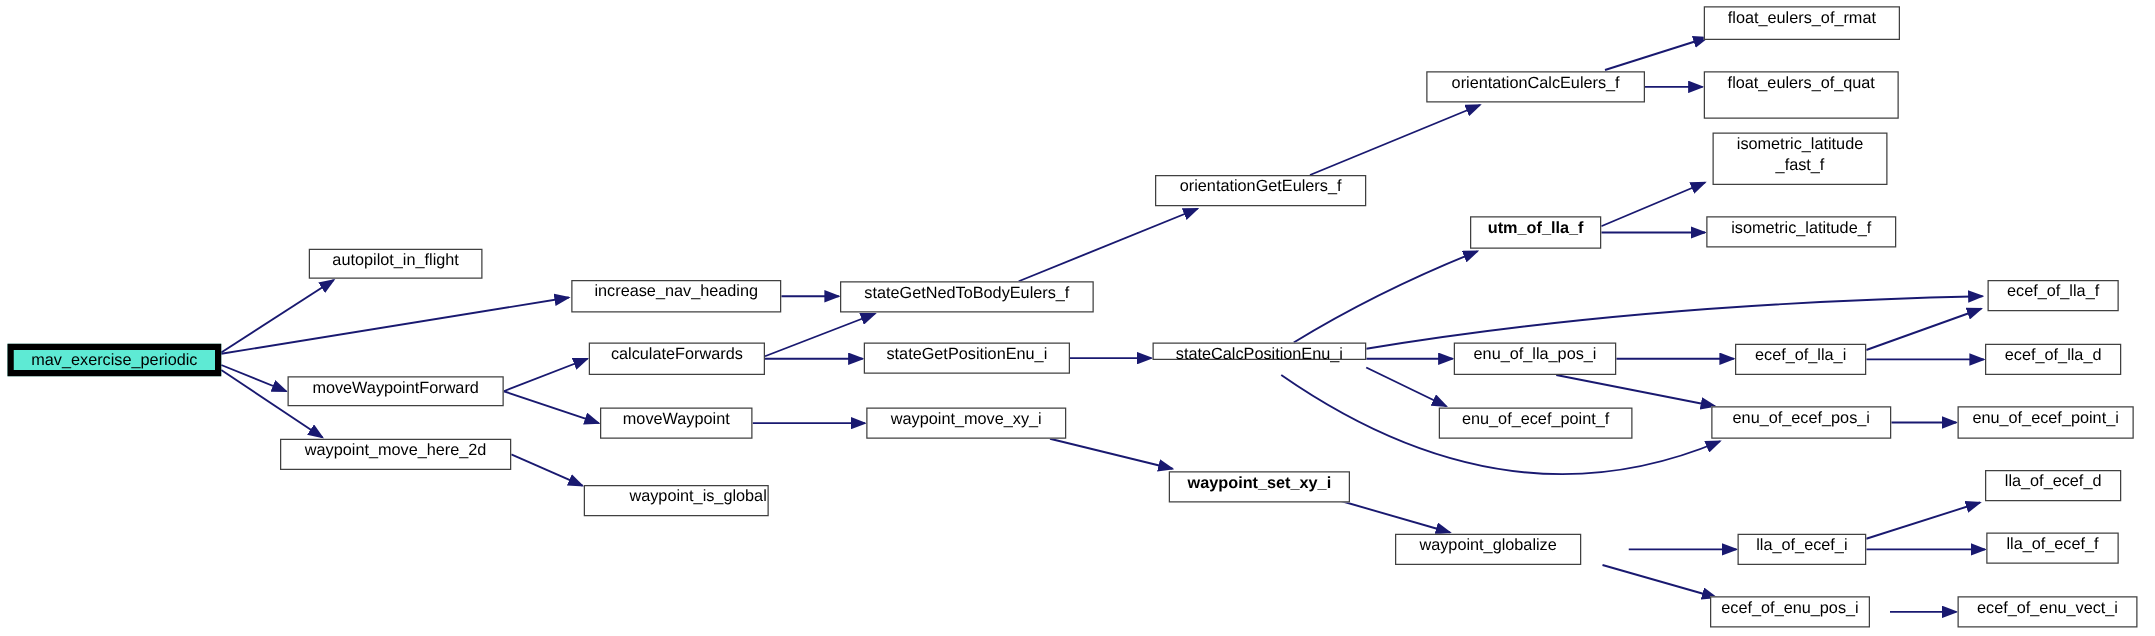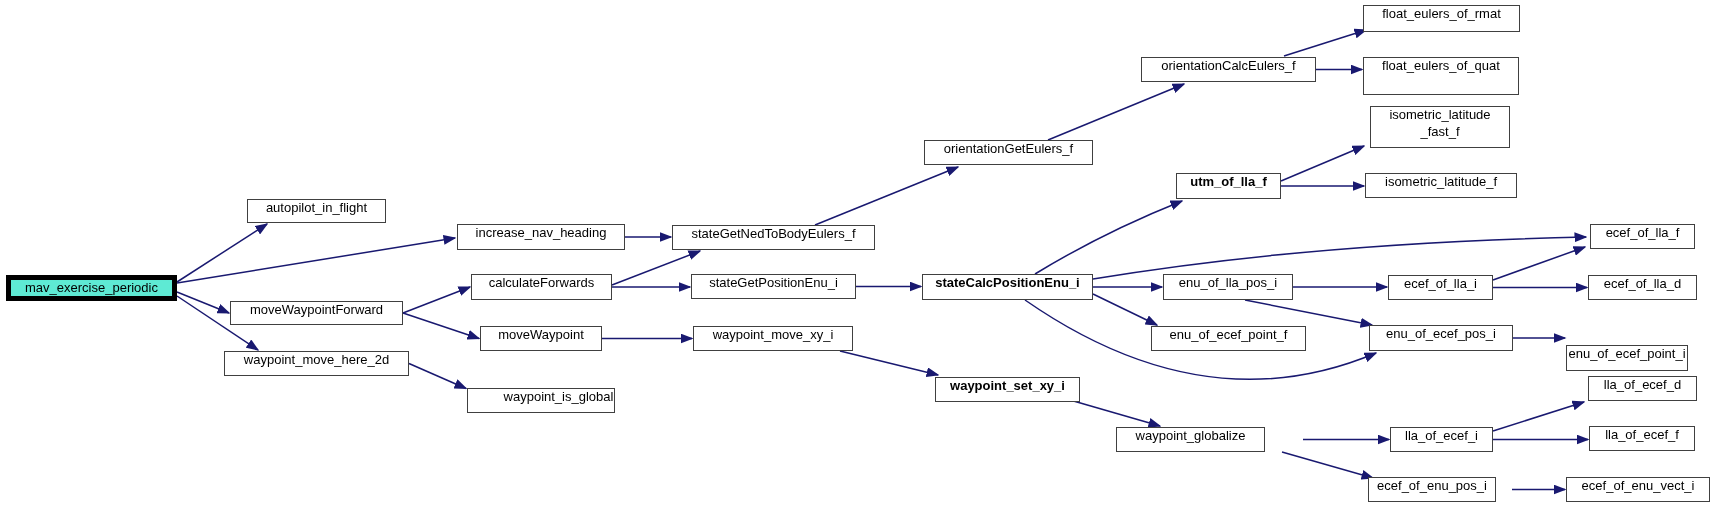--- a/index.html
+++ b/index.html
@@ -118,21 +118,21 @@
     </div>
     <div class="node" style="left: 691px; top: 274px; width: 165px; height: 25px;">
       <span>stateGetPositionEnu_i</span>
     </div>
     <div class="node" style="left: 693px; top: 326px; width: 160px; height: 25px;">
       <span>waypoint_move_xy_i</span>
     </div>
     <div class="node" style="left: 924px; top: 140px; width: 169px; height: 25px;">
       <span>orientationGetEulers_f</span>
     </div>
-    <div class="node" style="left: 922px; top: 274px; width: 171px; height: 26px; font-weight: bold;">
+    <div class="node" style="left: 922px; top: 274px; width: 171px; height: 14px;">
       <span>stateCalcPositionEnu_i</span>
     </div>
     <div class="node" style="left: 935px; top: 377px; width: 145px; height: 25px; font-weight: bold;">
       <span>waypoint_set_xy_i</span>
     </div>
     <div class="node" style="left: 1141px; top: 57px; width: 175px; height: 25px;">
       <span>orientationCalcEulers_f</span>
     </div>
     <div class="node" style="left: 1363px; top: 5px; width: 157px; height: 27px;">
       <span>float_eulers_of_rmat</span>
@@ -161,21 +161,21 @@
     </div>
     <div class="node" style="left: 1590px; top: 224px; width: 105px; height: 25px;">
       <span>ecef_of_lla_f</span>
     </div>
     <div class="node" style="left: 1588px; top: 275px; width: 109px; height: 25px;">
       <span>ecef_of_lla_d</span>
     </div>
     <div class="node" style="left: 1369px; top: 325px; width: 144px; height: 26px;">
       <span>enu_of_ecef_pos_i</span>
     </div>
-    <div class="node" style="left: 1566px; top: 325px; width: 122px; height: 26px; margin-top: 20px;">
+    <div class="node" style="left: 1566px; top: 325px; width: 141px; height: 26px;">
       <span>enu_of_ecef_point_i</span>
     </div>
     <div class="node" style="left: 1116px; top: 427px; width: 149px; height: 25px;">
       <span>waypoint_globalize</span>
     </div>
     <div class="node" style="left: 1390px; top: 427px; width: 103px; height: 25px;">
       <span>lla_of_ecef_i</span>
     </div>
     <div class="node" style="left: 1588px; top: 376px; width: 109px; height: 25px;">
       <span>lla_of_ecef_d</span>

